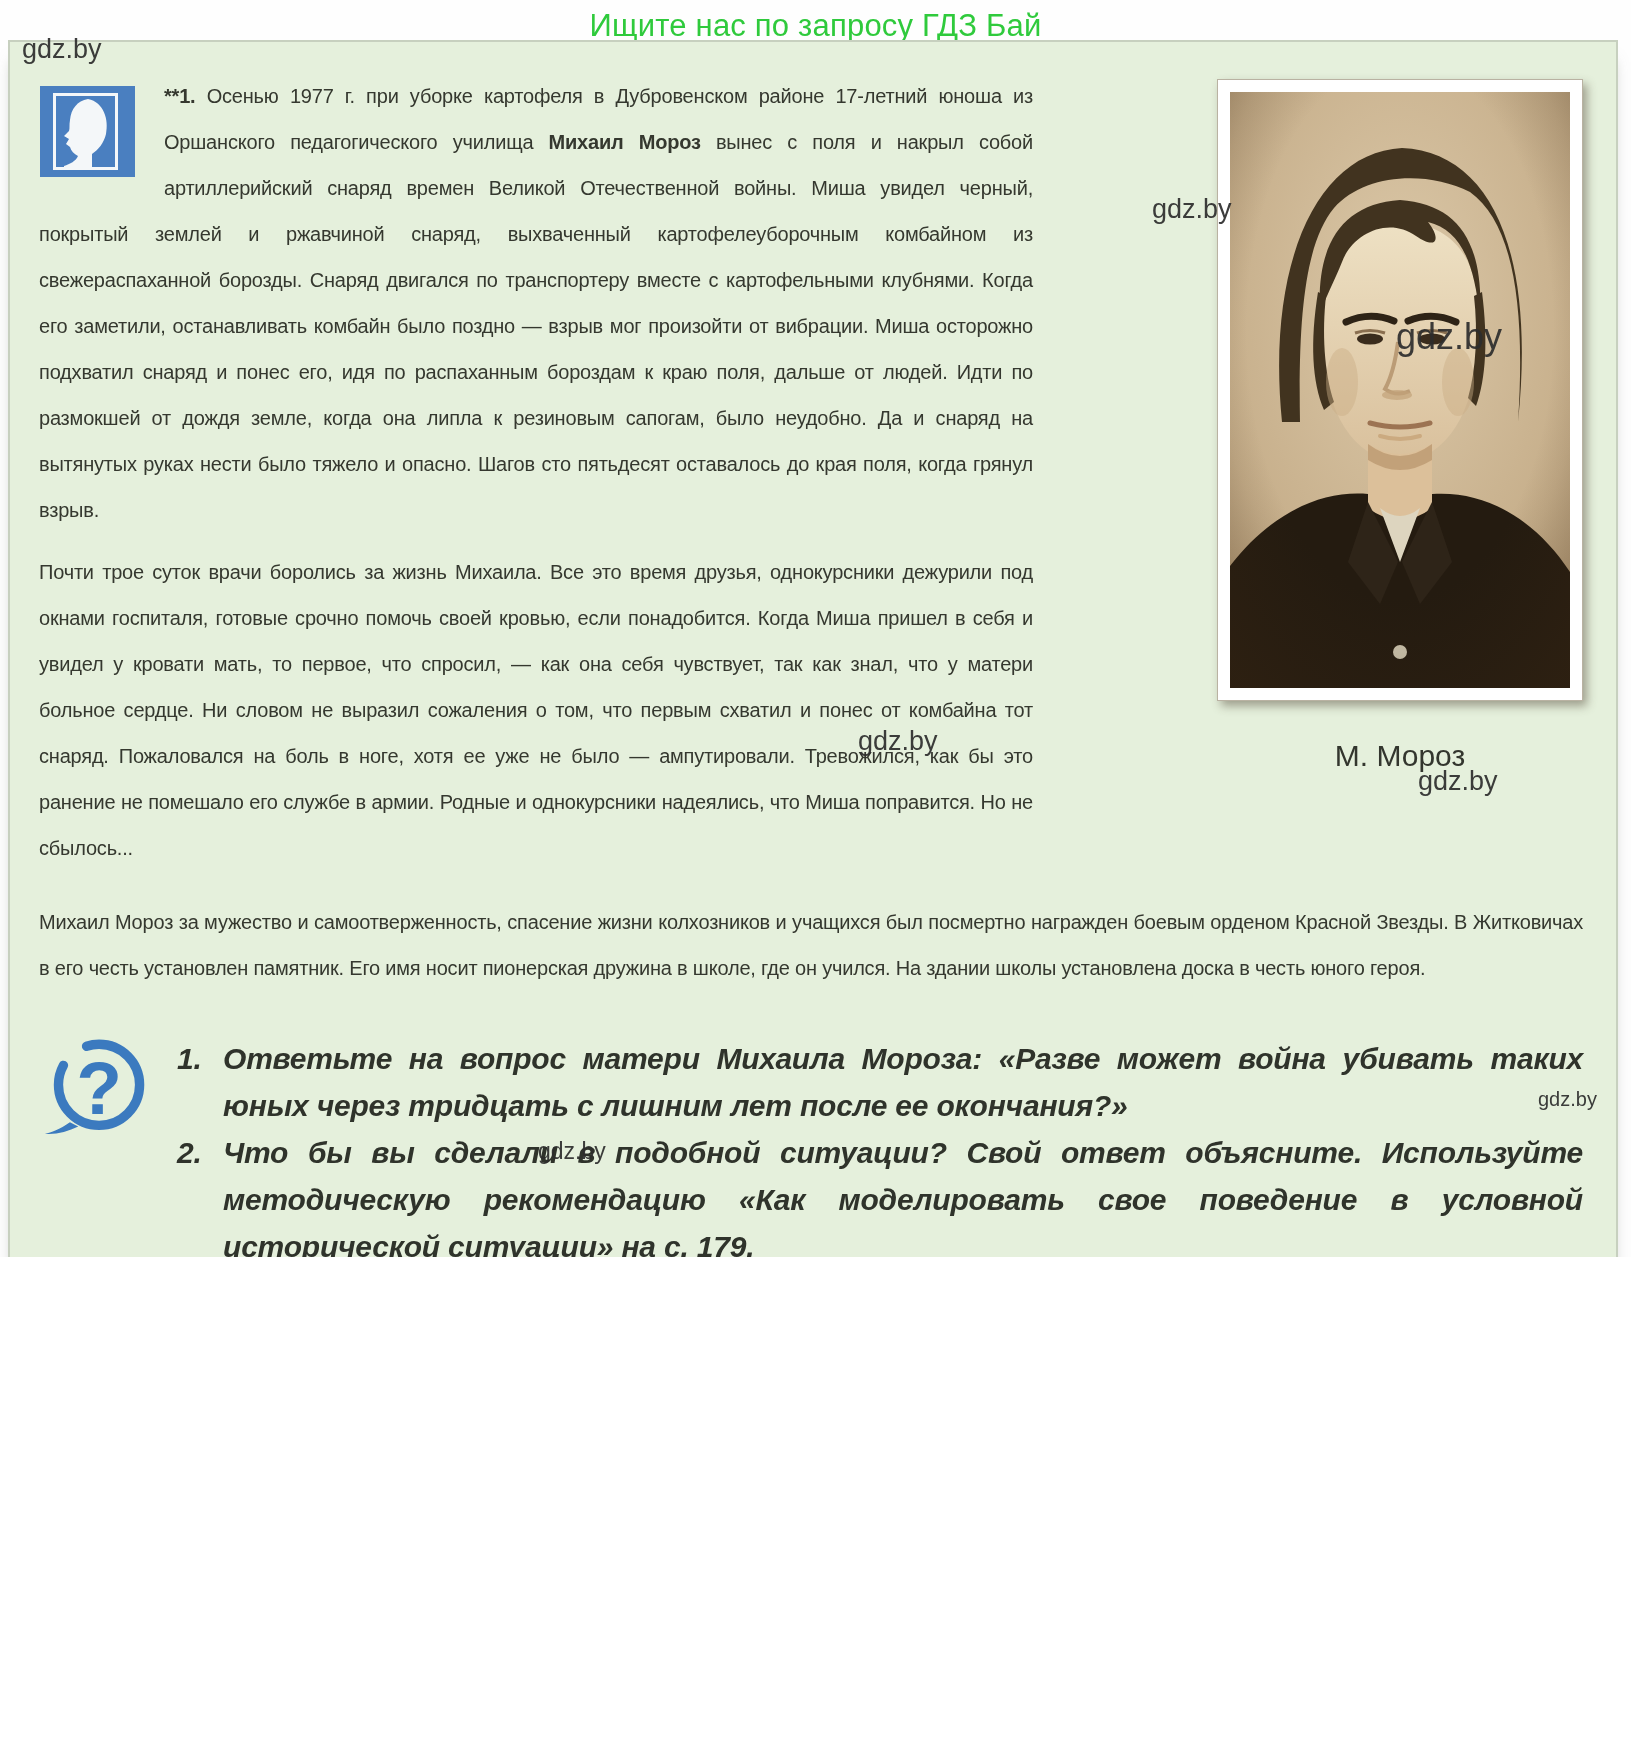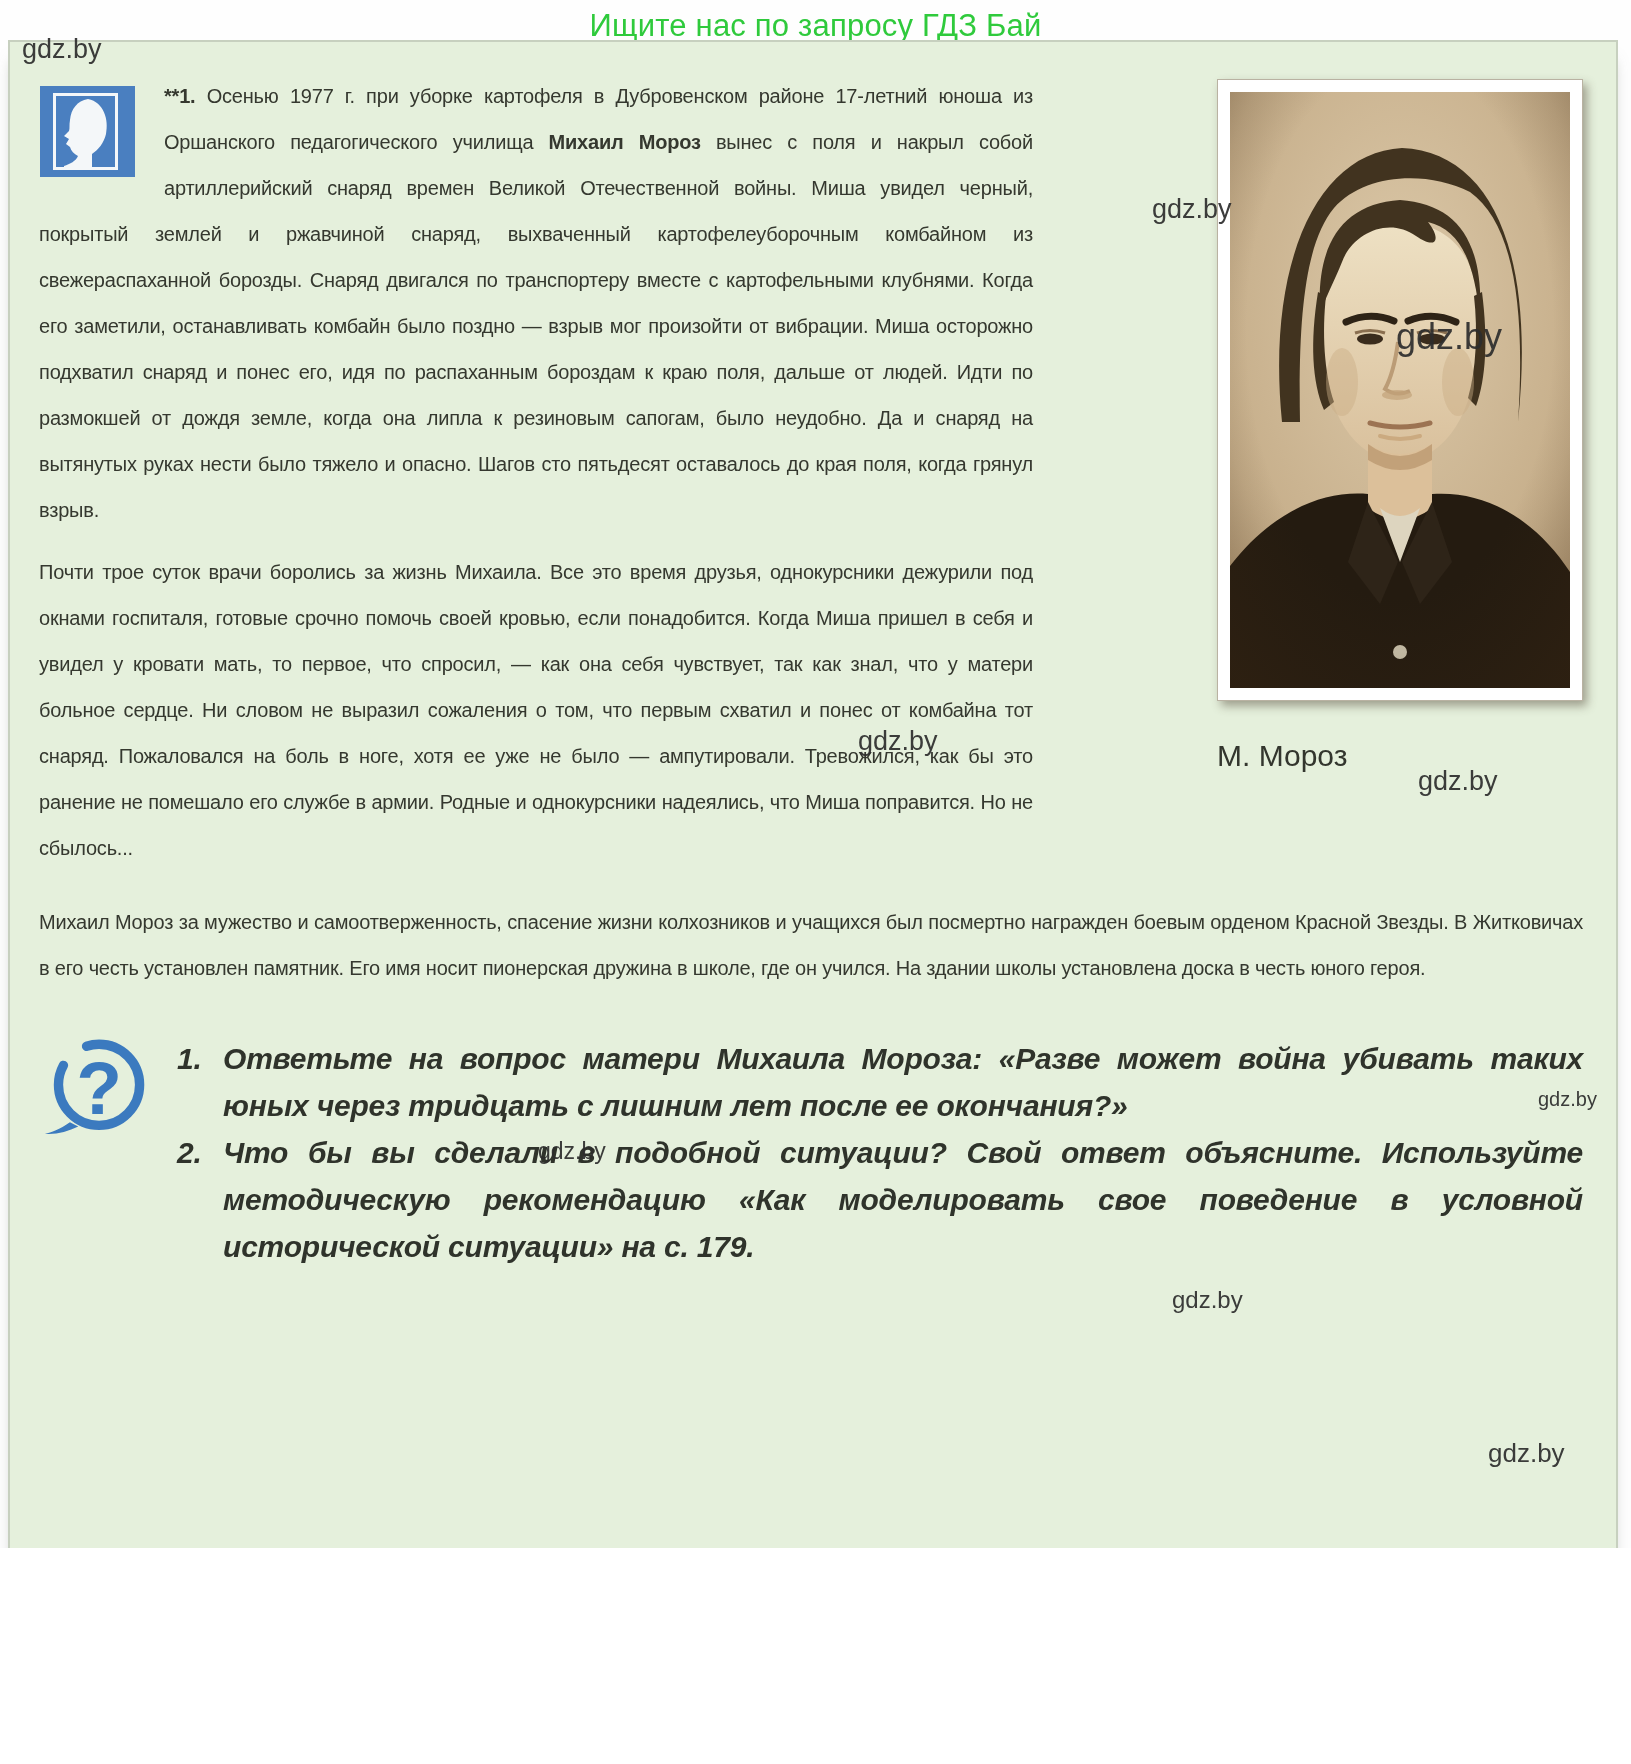--- a/index.html
+++ b/index.html
@@ -1,16 +1,16 @@
 <!DOCTYPE html>
 <html><head>
 <meta charset="utf-8">
 <style>
   html,body{margin:0;padding:0;background:#ffffff;}
-  .page{position:relative;width:1631px;height:1548px;background:#fefefe;overflow:hidden;
+  .page{position:relative;width:1631px;height:1257px;background:#fefefe;overflow:hidden;
         font-family:"Liberation Sans",sans-serif;}
 
   
   .promo{position:absolute;top:8px;left:0;right:0;text-align:center;
          color:#2fca3c;font-size:31px;font-weight:500;letter-spacing:.2px;}
 
   
   .panel{position:absolute;left:8px;top:40px;width:1610px;height:1676px;
          background:#e5f0dc;border:2px solid #c7d0bf;box-sizing:border-box;
          box-shadow:0 4px 0 #99a091, 0 16px 14px -6px rgba(110,115,105,.55);
@@ -27,21 +27,21 @@
   
   .person-icon{float:left;width:95px;height:91px;margin:13px 29px 20px 1px;}
   .person-icon svg{display:block;width:95px;height:91px;}
 
   
   .photo-figure{float:right;width:366px;margin:6px 0 70px 184px;}
   .photo-frame{background:#ffffff;padding:12px;border:1px solid #b9b2a2;
                box-shadow:4px 5px 9px rgba(70,60,45,.45);width:340px;height:596px;
                box-sizing:content-box;}
   .photo-frame svg{display:block;width:340px;height:596px;}
-  .photo-caption{margin-top:38px;text-align:left;font-size:30px;color:#33362e;}
+  .photo-caption{margin-top:38px;text-align:center;font-size:30px;color:#33362e;}
 
   
   .questions{margin-top:44px;padding-left:184px;position:relative;}
   .q-icon{position:absolute;left:3px;top:2px;width:112px;height:104px;}
   .q-icon svg{display:block;width:112px;height:104px;}
   .q-item{font-style:italic;font-weight:bold;font-size:30px;line-height:47px;
           color:#2f332b;text-align:justify;margin:0;text-indent:-46px;letter-spacing:-.2px;}
   .q-num{display:inline-block;width:46px;text-indent:0;}
 
   

